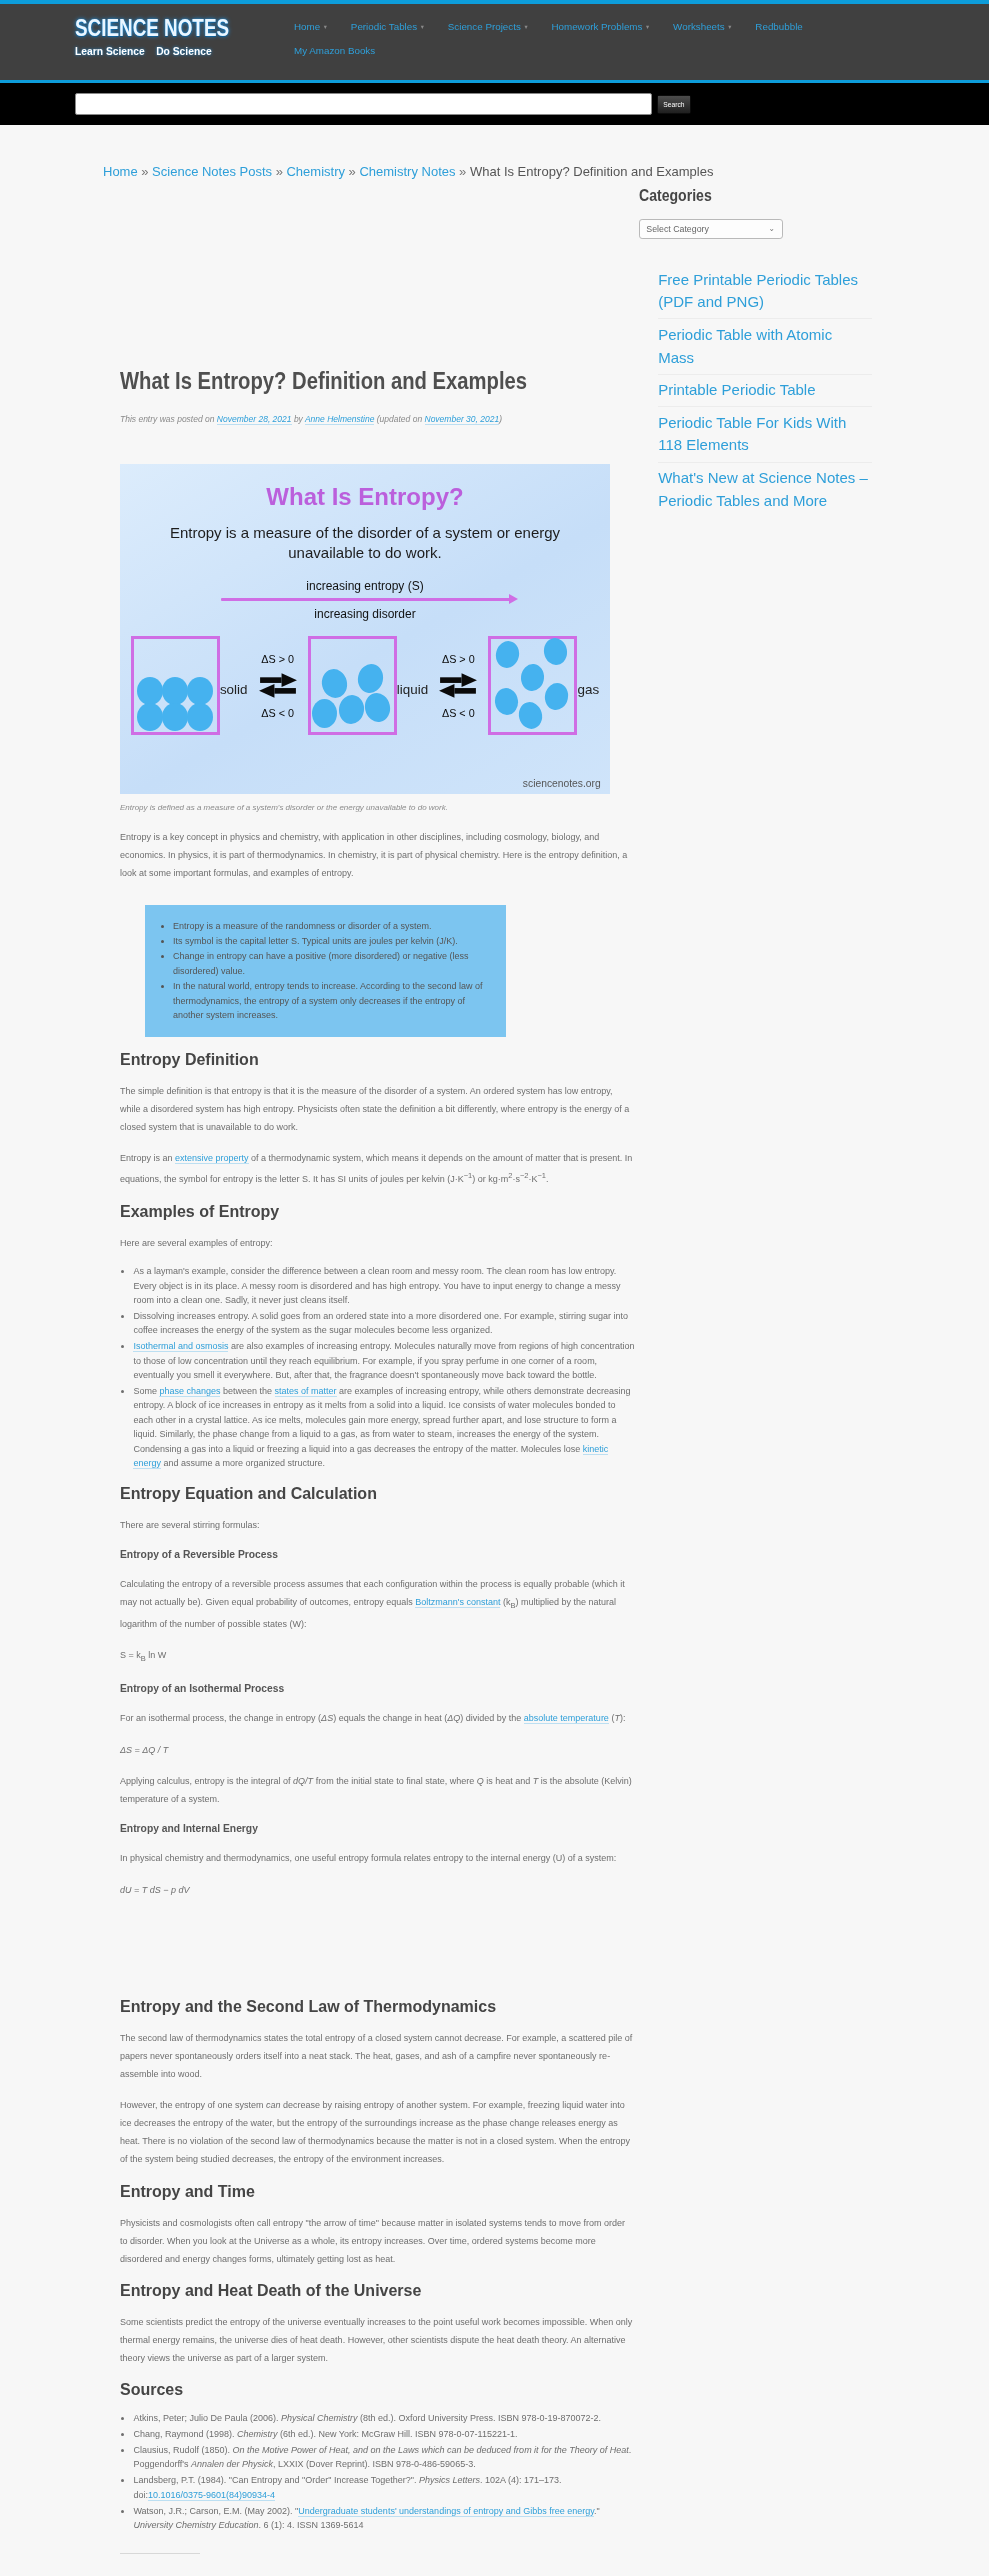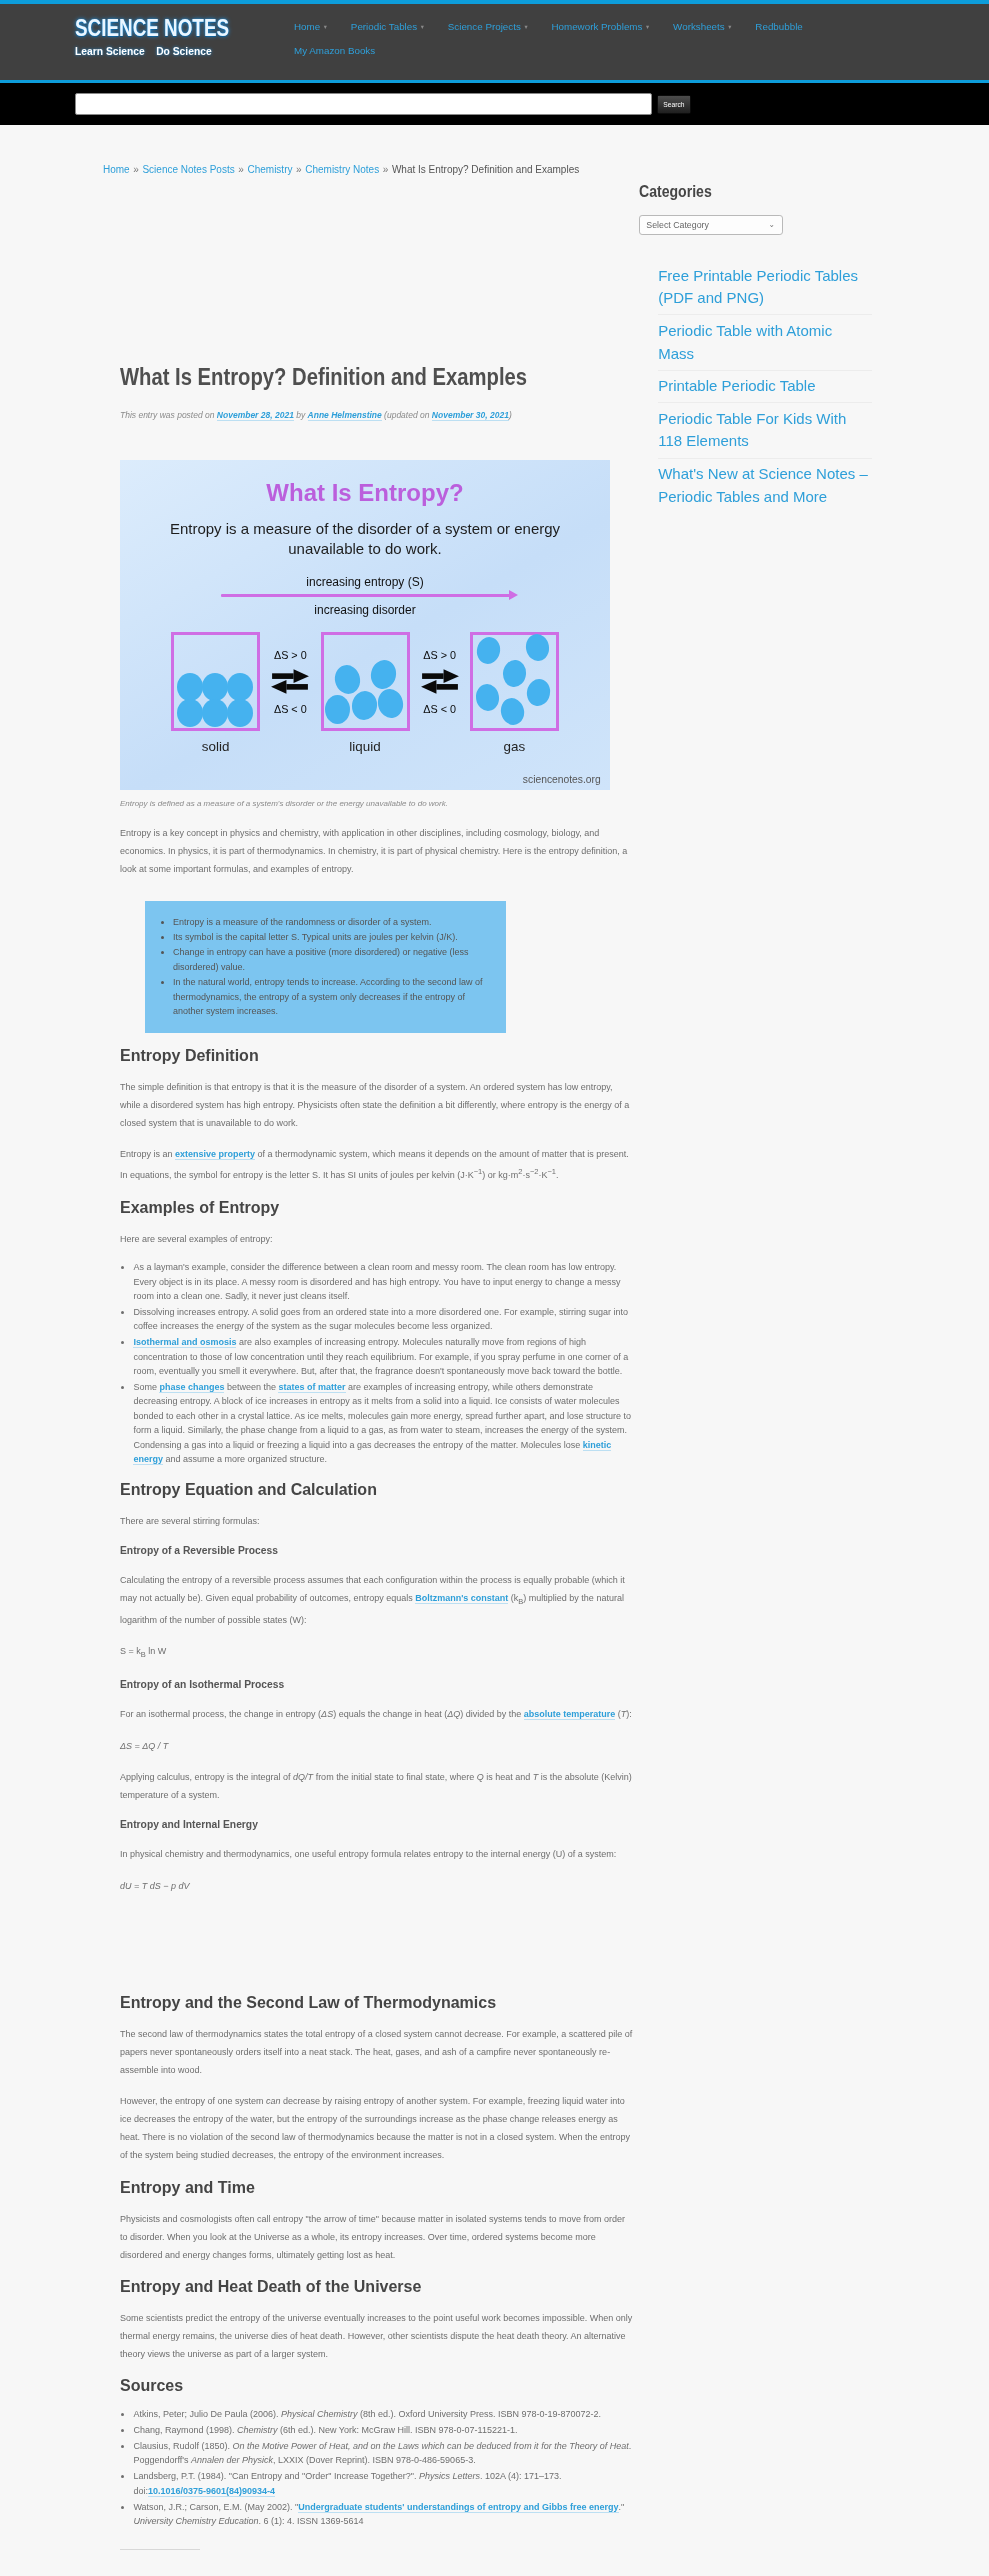--- a/index.html
+++ b/index.html
@@ -15,21 +15,21 @@
   .logo-tag { margin-top:4.1px; font-size:10.3px; font-weight:700; color:#fff; text-shadow:0 0 3.1px #1d90e0; display:flex; gap:11.3px; }
   .nav { margin-left:49px; padding-top:16.5px; width:541px; display:flex; flex-wrap:wrap; column-gap:24px; row-gap:13.4px; align-content:flex-start; }
   .nav-item { font-size:9.8px; color:var(--link,#2e9fd9); display:flex; align-items:center; gap:3.6px; cursor:pointer; }
   .nav-item .caret { color:#8a8a8a; font-size:6.2px; }
   .blue-line { height:3.1px; background:var(--accent,#0d9ddb); }
   .search-strip { background:#000; height:42px; display:flex; align-items:center; padding-left:75px; }
   .search-input { width:577px; height:21.6px; border:0.5px solid #888; border-radius:2.1px; background:#fff; font-size:8.2px; padding:0 5.2px; color:#333; }
   .search-btn { margin-left:4.6px; height:19px; padding:0 5.7px; background:linear-gradient(#4d4d4d,#1f1f1f); color:#fff; border:0.5px solid #0c0c0c; border-radius:1.5px; font-size:6.7px; cursor:pointer; }
 
   
-  .breadcrumb { margin:39px 0 0 103px; font-size:10px; color:#8a8a8a; }
+  .breadcrumb { margin:39px 0 0 103px; font-size:13px; color:#8a8a8a; }
   .breadcrumb a { color:var(--link,#2e9fd9); }
   .breadcrumb .sep { margin:0 3.6px; color:#777; }
   .breadcrumb .current { color:#555; }
 
   
   .content-row { display:flex; align-items:flex-start; margin-top:8.2px; }
   .main-col { margin-left:120px; width:515px; }
   .sidebar { margin-left:3.6px; width:233px; }
 
   
@@ -42,37 +42,37 @@
   .cat-list li { border-bottom:0.5px solid #ececec; padding:4.6px 0; }
   .cat-list li:last-child { border-bottom:none; }
   .cat-list a { color:var(--link,#2e9fd9); font-size:15px; line-height:1.5; }
 
   
   .pre-title-gap { height:181px; }
   h1.post-title { font-size:23px; color:#4f4f4f; font-weight:700; line-height:26px; display:inline-block;
      transform:scaleX(.88); transform-origin:left center; white-space:nowrap; }
   .post-meta { margin-top:18.5px; font-style:italic; font-size:8.5px; color:#8a8a8a; line-height:13.4px; }
   .post-meta a { color:var(--link,#2e9fd9); }
-  .article a { color:var(--link,#2e9fd9); border-bottom:0.5px solid #bcdff2;font-weight:bold; }
+  .article a { color:var(--link,#2e9fd9); border-bottom:0.5px solid #bcdff2; }
   .article p { margin-top:13.4px; font-size:9px; line-height:18px; color:#6e6e6e; }
   .article h2 { margin-top:14.4px; font-size:16px; color:#454545; font-weight:700; line-height:17.5px; }
   .article h3 { margin-top:15.5px; font-size:10.3px; color:#555; font-weight:700; line-height:12.4px; }
 
   
   .fig { margin-top:38px; width:490px; height:330px; position:relative;
      background:linear-gradient(150deg,#dcecfc 0%,#c6def8 55%,#cfe4fa 100%); overflow:hidden; }
   .fig-title { padding-top:18.5px; text-align:center; font-size:24px; font-weight:800; color:var(--fig-purple,#bb5fdc); }
   .fig-sub { margin:12.4px auto 0; width:402px; text-align:center; font-size:15px; line-height:1.32; color:#1d1d1d; font-weight:500; }
   .fig-arrow-zone { margin-top:16.5px; text-align:center; color:#111; }
   .fig-arrow-label { font-size:12px; }
   .fig-arrow { position:relative; width:289px; height:3.1px; background:var(--fig-arrowc,#cf6ee4); margin:5.2px auto; border-radius:1px; }
   .fig-arrow::after { content:""; position:absolute; right:-8.8px; top:-4.1px; border-left:9.3px solid var(--fig-arrowc,#cf6ee4);
      border-top:5.7px solid transparent; border-bottom:5.7px solid transparent; }
   .fig-row { margin-top:15.5px; display:flex; justify-content:center; align-items:flex-start; }
-  .state-wrap { display:flex; flex-direction:column; align-items:center; }
+  .state-wrap { display:flex; align-items:center; }
   .state-box { width:89px; height:99px; border:3.1px solid var(--fig-arrowc,#cf6ee4); position:relative; }
   .mol { position:absolute; background:var(--molecule,#45b2ef); border-radius:50%; }
   .state-label { margin-top:8.2px; font-size:13.4px; color:#222; }
   .eq-col { display:flex; flex-direction:column; align-items:center; gap:4.6px; margin:0 8.2px; padding-top:16.5px; }
   .eq-col .ds { font-size:10.8px; color:#0a0a0a; }
   .fig-mark { position:absolute; right:9.3px; bottom:5.2px; font-size:10.3px; color:#555; }
   .fig-caption { margin-top:8.2px; font-style:italic; font-size:8px; color:#8b8b8b; line-height:12.4px; }
 
   
   .callout { margin-top:23px; margin-left:25px; width:361px; background:var(--callout,#7cc5f0); padding:12.4px 19.6px 13.4px 15.5px; }

